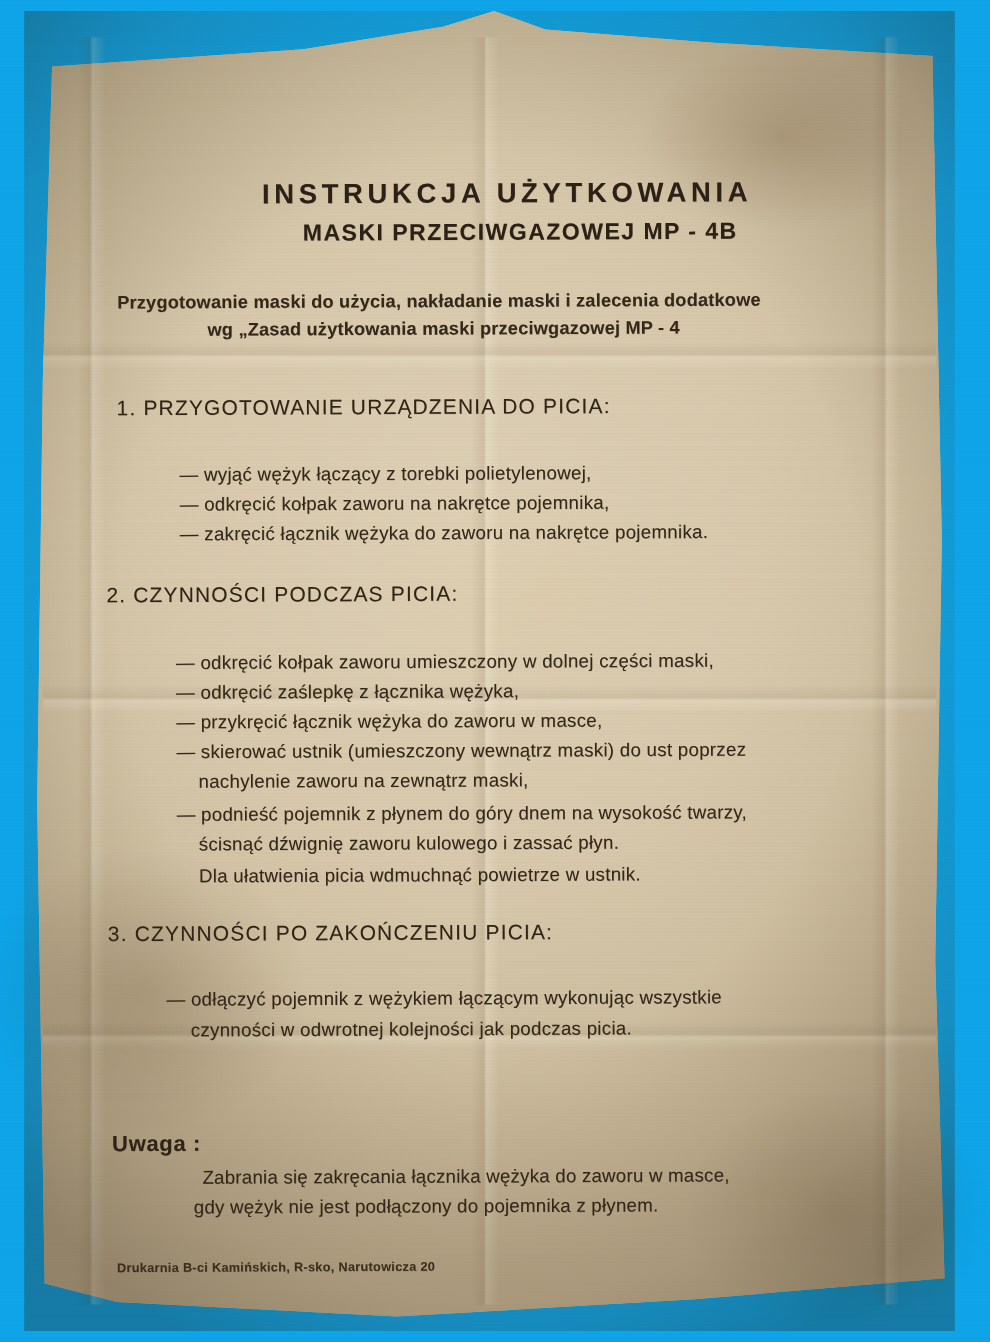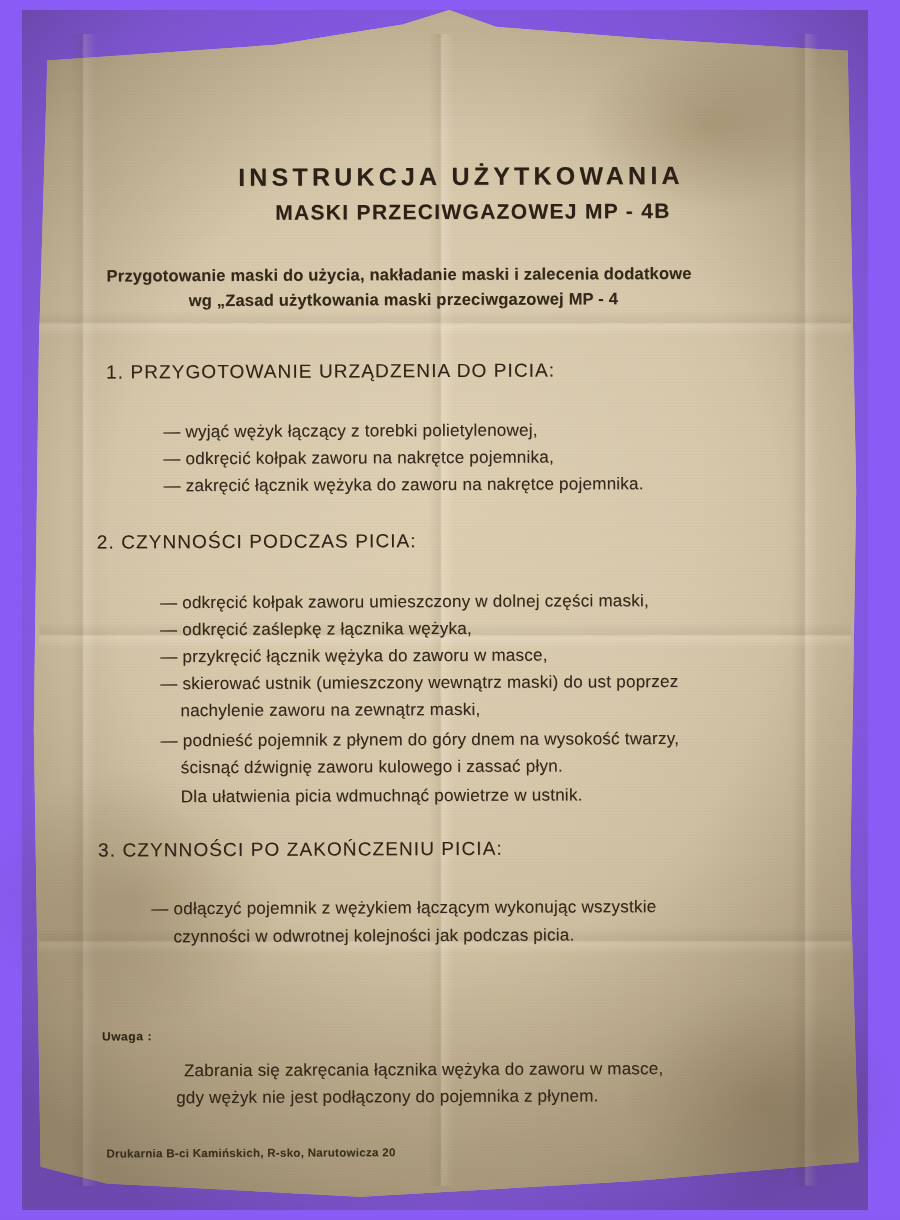--- a/index.html
+++ b/index.html
@@ -15,21 +15,21 @@
   }
 
   
   #scene {
     position: relative;
     width: 900px;
     height: 1220px;
     background:
       radial-gradient(ellipse at 20% 10%, #cfc8bc 0%, #b5ae a3 60%),
       linear-gradient(135deg, #c6c0b4 0%, #aaa396 45%, #bdb7ab 100%);
-    background-color: #8b5cf6;
+    background-color: #0ea5e9;
     text-decoration: underline;
   }
   #scene::after {
     
     content: "";
     position: absolute;
     inset: 0;
     pointer-events: none;
     background-image:
       repeating-linear-gradient(0deg, rgba(0,0,0,0.012) 0px, rgba(0,0,0,0.012) 1px, rgba(255,255,255,0.01) 2px, rgba(255,255,255,0.01) 3px);
@@ -146,21 +146,21 @@
 
   .item {
     font-size: 17px;
     letter-spacing: .25px;
     color: #32271a;
   }
   .cont { font-size: 17px; letter-spacing: .25px; color: #32271a; }
 
   .note-label {
     left: 78px; top: 1018px;
-    font-size: 12px;
+    font-size: 20px;
     font-weight: bold;
     letter-spacing: .6px;
     color: #2f2417;
     text-align: right;
   }
   .note-line { font-size: 17px; letter-spacing: .2px; color: #32271a; }
 
   .imprint {
     left: 82px; top: 1136px;
     font-size: 11.5px;

